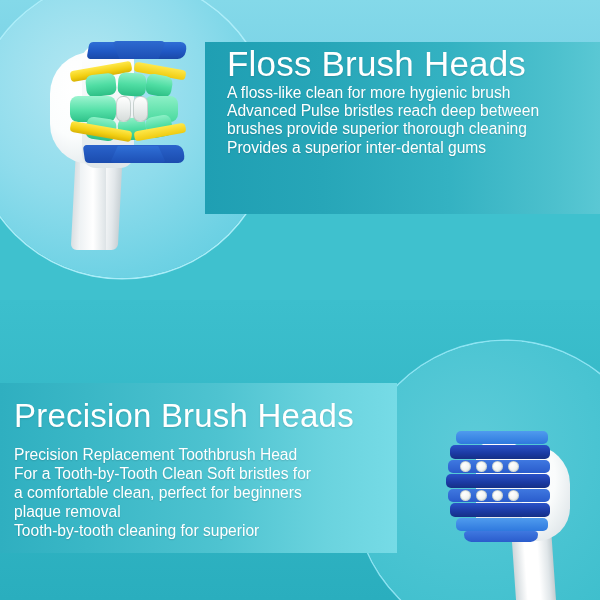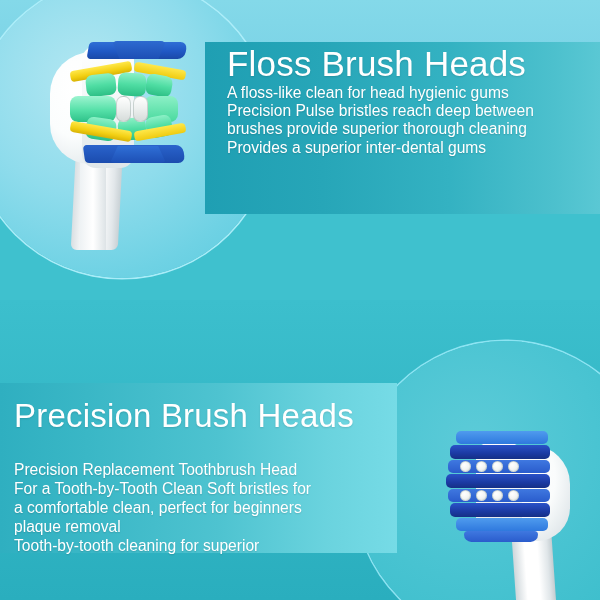--- a/index.html
+++ b/index.html
@@ -218,22 +218,22 @@
 
     <div class="fb-row fb-blue-bot"></div>
     <div class="fb-row fb-blue-bot2"></div>
   </div>
 
   <div class="panel-top"></div>
 
   <div class="txt-top">
     <div class="headline headline-top">Floss Brush Heads</div>
     <div class="bodytxt bodytxt-top">
-      <div>A floss-like clean for head hygienic gums</div>
-      <div>Precision Pulse bristles reach deep between</div>
+      <div>A floss-like clean for more hygienic brush</div>
+      <div>Advanced Pulse bristles reach deep between</div>
       <div>brushes provide superior thorough cleaning</div>
       <div>Provides a superior inter-dental gums</div>
     </div>
   </div>
 
   <div class="circle circle-bottom"></div>
 
   <div class="prec-brush">
     <div class="pb-handle"></div>
     <div class="pb-body"></div>
@@ -255,21 +255,21 @@
     <div class="pb-dot" style="left:20px;top:65px;"></div>
     <div class="pb-dot" style="left:36px;top:65px;"></div>
     <div class="pb-dot" style="left:52px;top:65px;"></div>
     <div class="pb-dot" style="left:68px;top:65px;"></div>
   </div>
 
   <div class="panel-bottom"></div>
 
   <div class="txt-bottom">
     <div class="headline headline-bottom">Precision Brush Heads</div>
-    <div class="bodytxt bodytxt-bottom" style="margin-top:24px;">
+    <div class="bodytxt bodytxt-bottom" style="margin-top:9px;">
       <div>Precision Replacement Toothbrush Head</div>
       <div>For a Tooth-by-Tooth Clean Soft bristles for</div>
       <div>a comfortable clean, perfect for beginners</div>
       <div>plaque removal</div>
       <div>Tooth-by-tooth cleaning for superior</div>
     </div>
   </div>
 
 </div>
 

